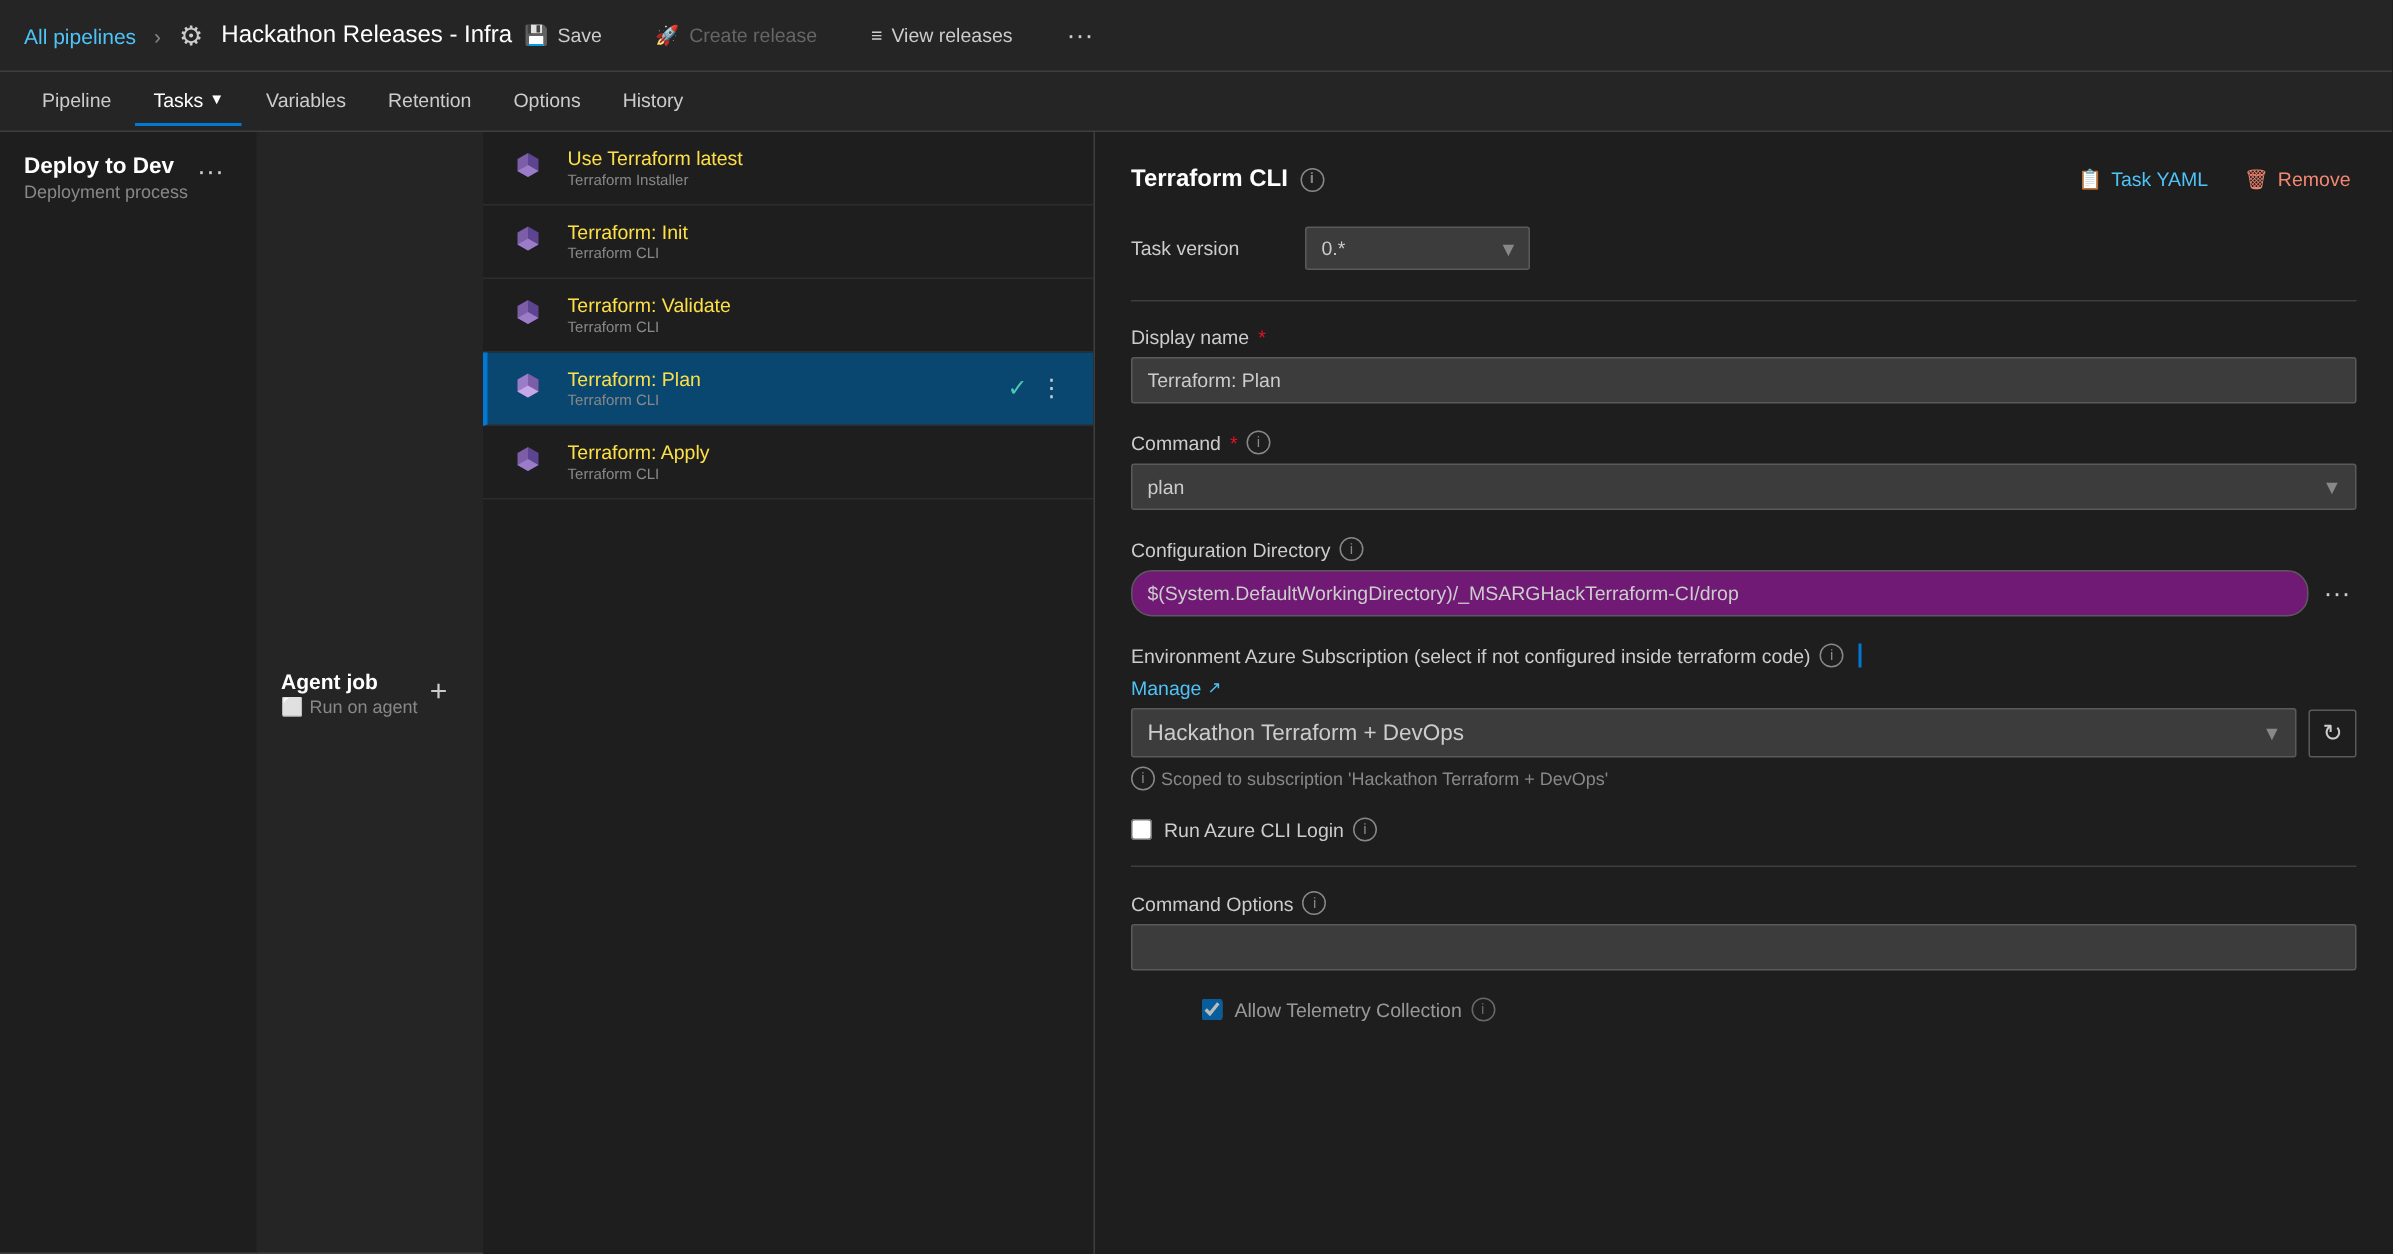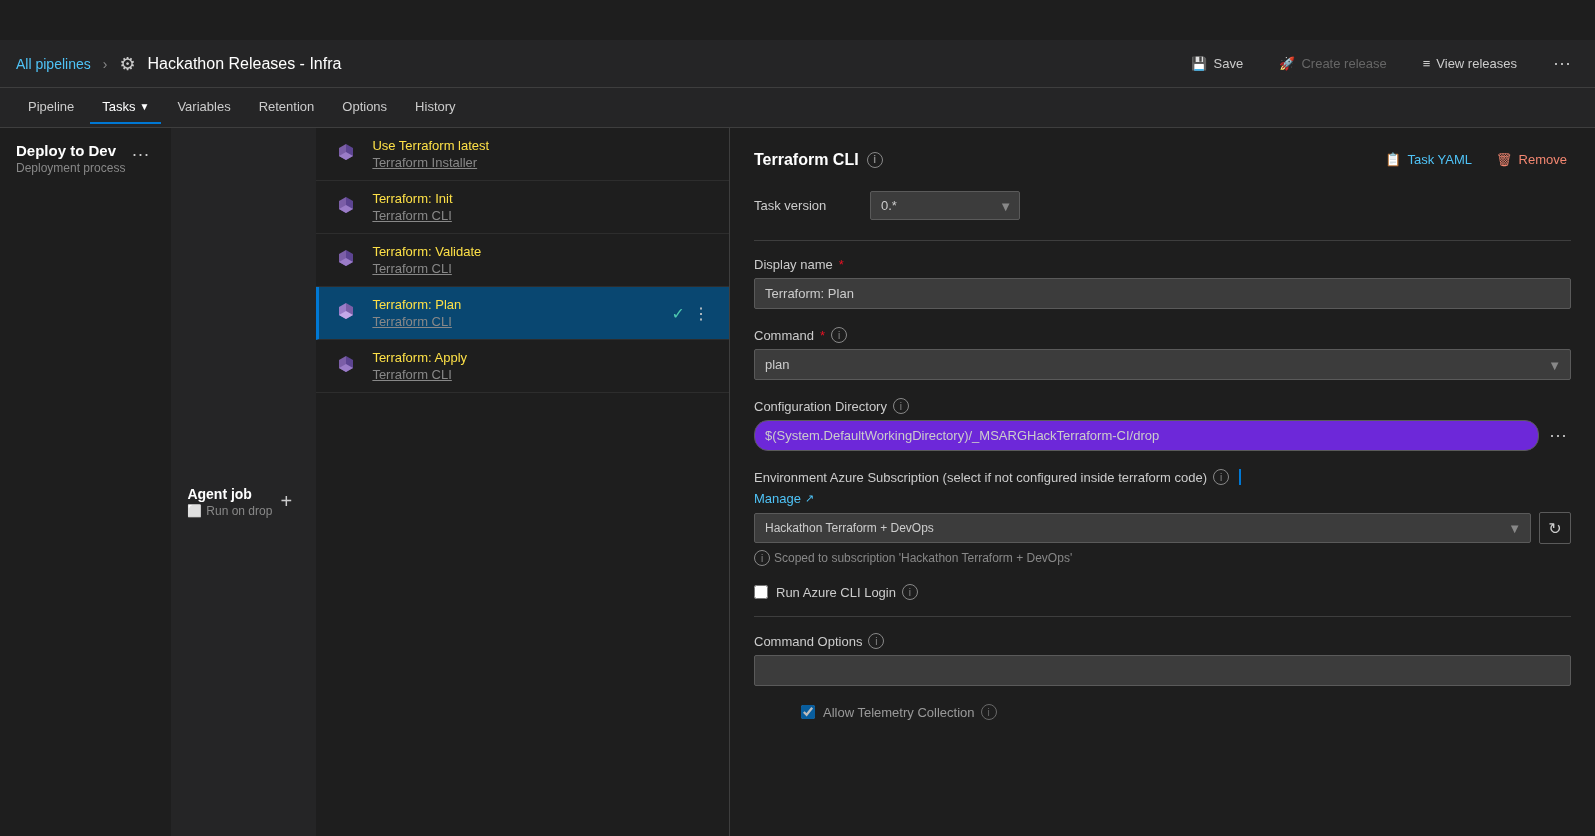--- a/index.html
+++ b/index.html
@@ -10,26 +10,24 @@
       font-size: 13px;
       height: 836px;
       width: 1595px;
       overflow: hidden;
     }
 
     
     .top-bar {
       display: flex;
       align-items: center;
-      justify-content: space-between;
       background: #252526;
       padding: 16px 16px;
       height: 48px;
       border-bottom: 1px solid #3e3e3e;
-      margin-top: 40px;
     }
     .top-bar-left {
       display: flex;
       align-items: center;
       gap: 8px;
     }
     .breadcrumb-link {
       color: #4fc3f7;
       font-size: 14px;
     }
@@ -200,24 +198,23 @@
       border-left: 3px solid #0078d4;
       padding-left: 13px;
     }
     .task-info { flex: 1; }
     .task-name {
       font-size: 13px;
       color: #fde047;
       font-weight: 500;
     }
     .task-type {
-      font-size: 13px;
+      font-size: 10px;
       color: #888;
       margin-top: 2px;
-      text-decoration: underline;
     }
     .task-actions {
       display: flex;
       align-items: center;
       gap: 4px;
     }
     .task-check {
       color: #4ec9b0;
       font-size: 16px;
     }
@@ -383,21 +380,21 @@
       display: flex;
       align-items: center;
       gap: 6px;
     }
     .config-dir-input-wrap {
       flex: 1;
       position: relative;
     }
     .config-dir-input {
       width: 100%;
-      background: #6d28d9;
+      background: #701a75;
       border: 1px solid #5a5a5a;
       color: #cccccc;
       padding: 7px 10px;
       font-size: 13px;
       border-radius: 14px;
       outline: none;
     }
     .config-dir-more {
       background: none;
       border: none;
@@ -427,21 +424,21 @@
     .subscription-select-wrap {
       flex: 1;
       position: relative;
     }
     .subscription-select {
       width: 100%;
       background: #3c3c3c;
       border: 1px solid #5a5a5a;
       color: #cccccc;
       padding: 7px 10px;
-      font-size: 12px;
+      font-size: 15px;
       border-radius: 2px;
       appearance: none;
       cursor: pointer;
       outline: none;
     }
     .subscription-select-arrow {
       position: absolute;
       right: 10px;
       top: 50%;
       transform: translateY(-50%);
@@ -582,21 +579,21 @@
       </div>
       <button class="ellipsis-btn">···</button>
     </div>
 
     <div class="agent-job-bar">
       <div class="agent-job-left">
         <div>
           <div class="agent-job-title">Agent job</div>
           <div class="agent-job-sub">
             <span style="font-size:12px;">⬜</span>
-            <span>Run on drop</span>
+            <span>Run on agent</span>
           </div>
         </div>
       </div>
       <button class="add-btn">+</button>
     </div>
 
     <div class="task-list">
 
       <div class="task-item">
         <svg class="tf-icon" viewBox="0 0 28 28" xmlns="http://www.w3.org/2000/svg">

